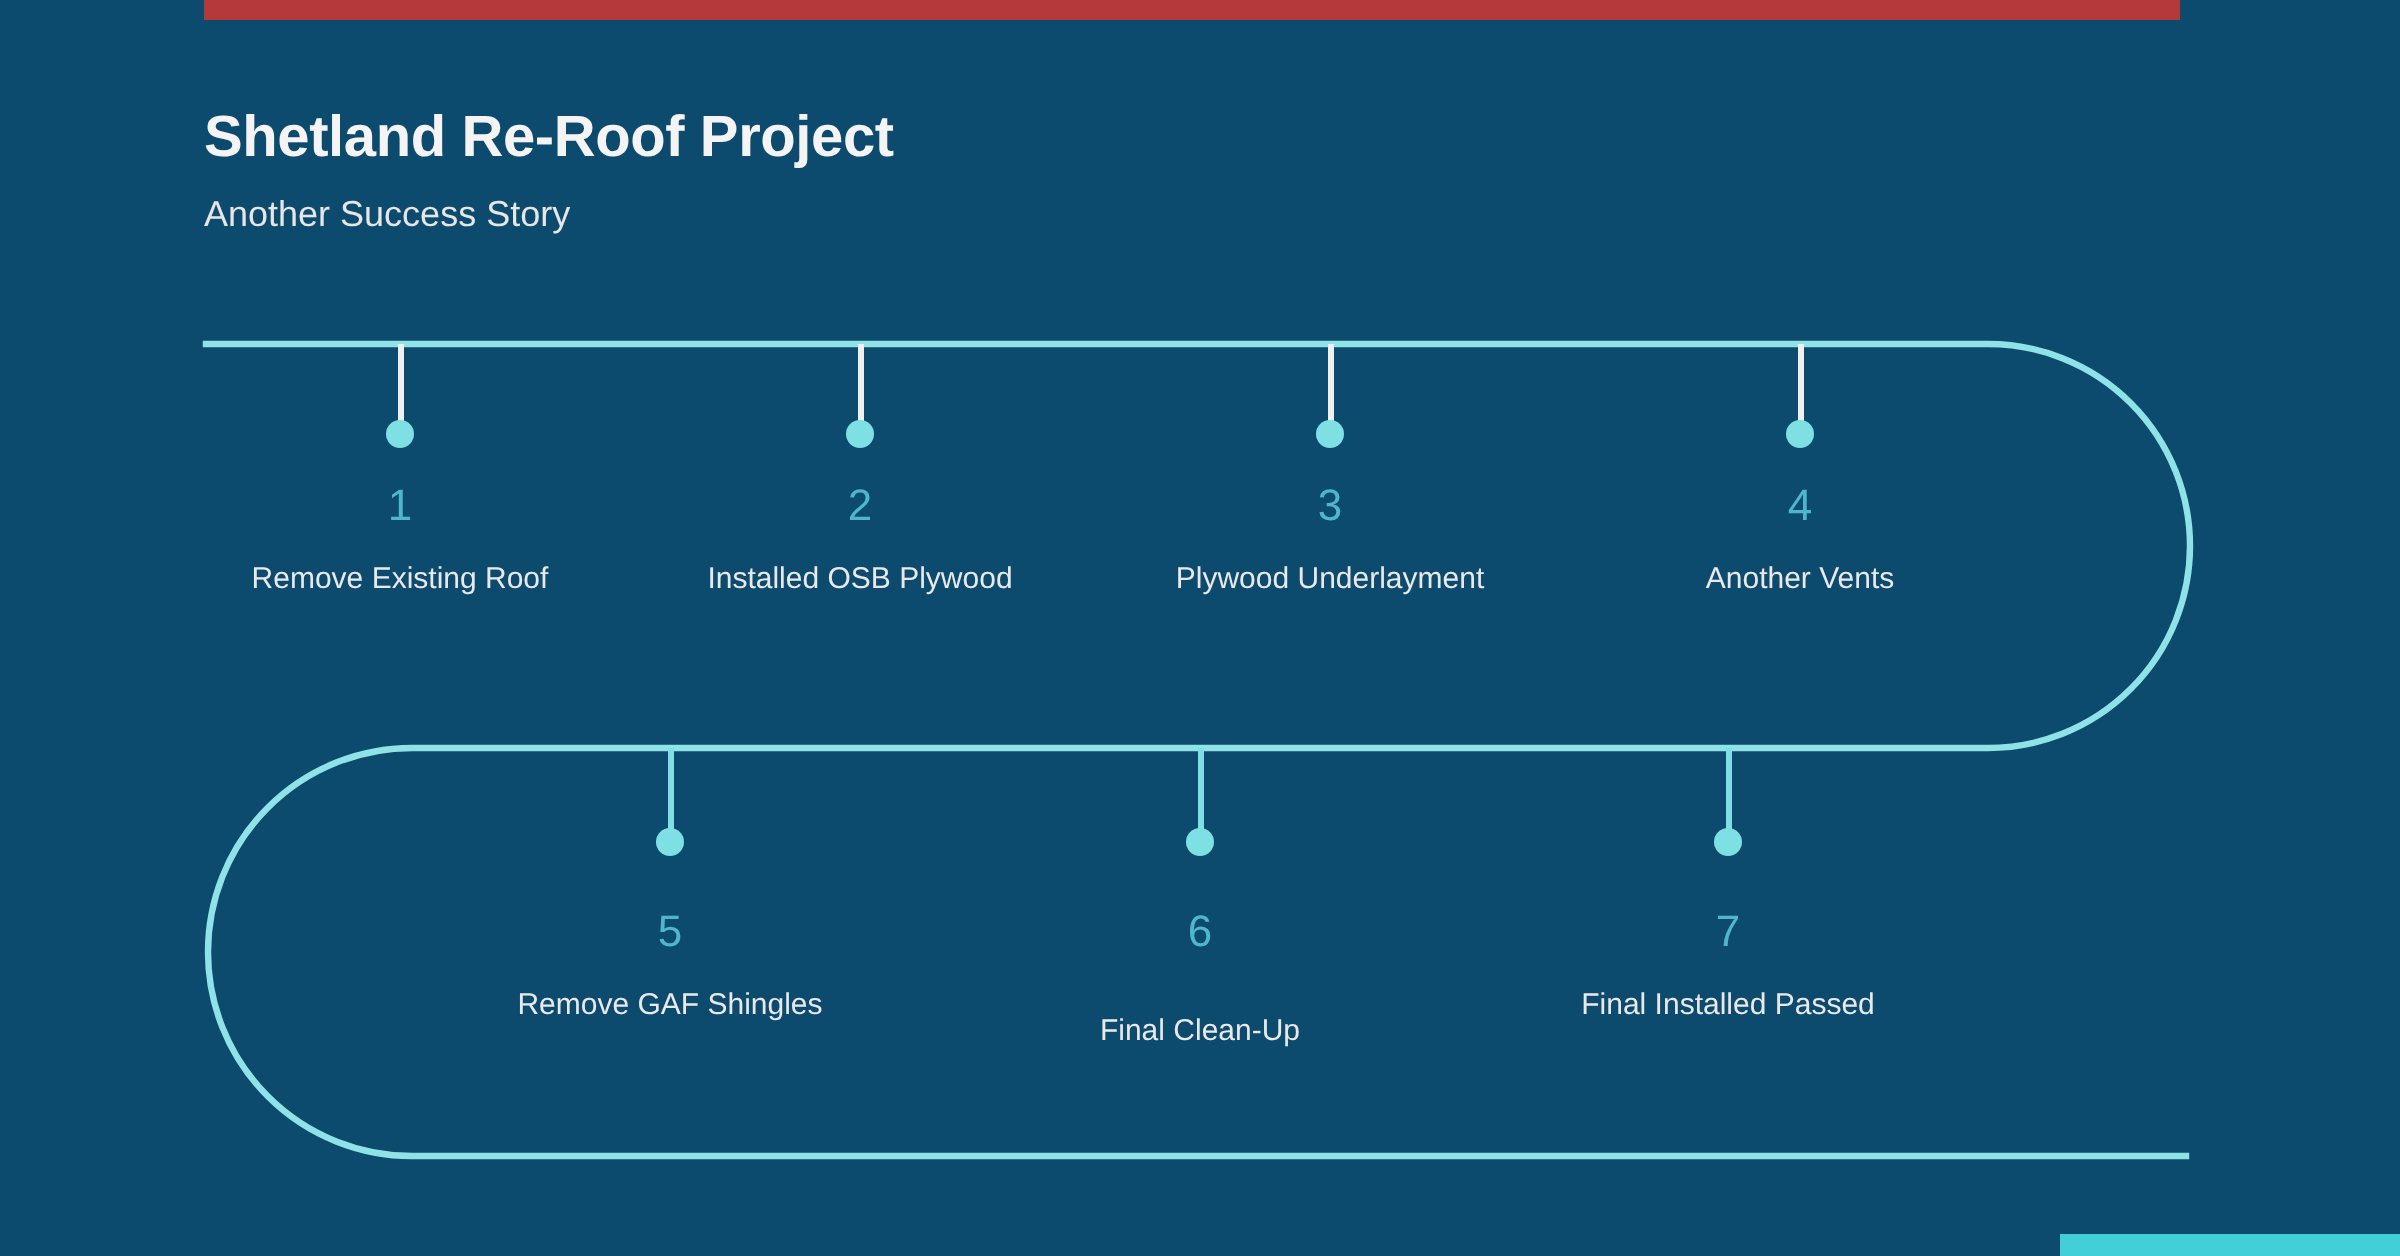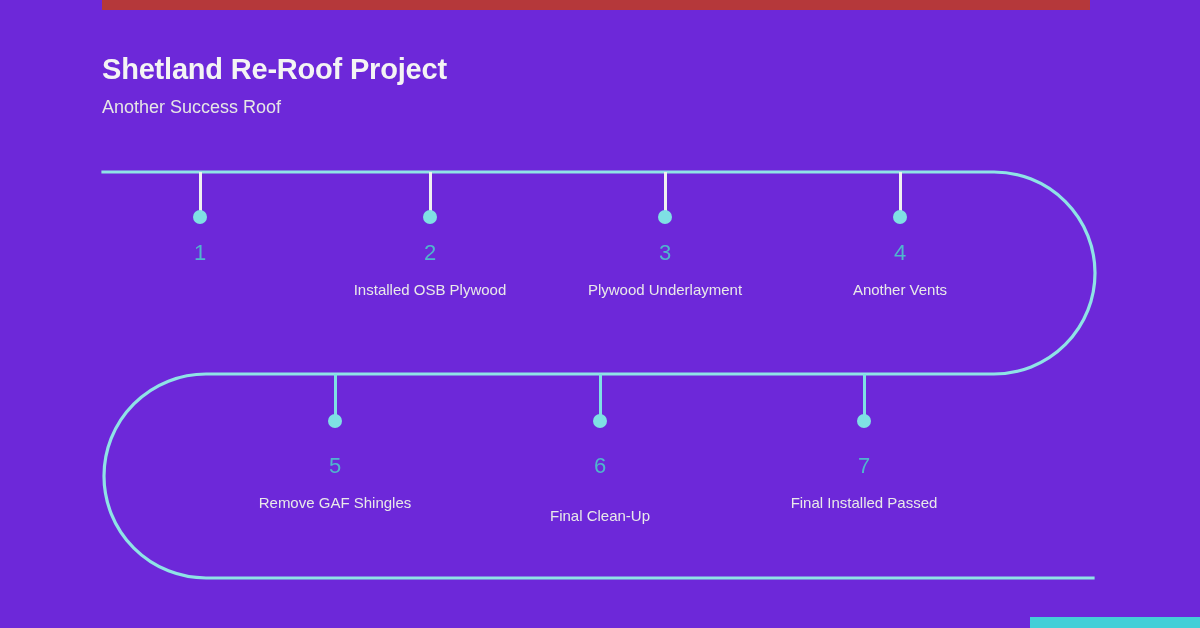--- a/index.html
+++ b/index.html
@@ -10,21 +10,21 @@
     width: 1200px;
     height: 628px;
     overflow: hidden;
     background: #1a1a1a;
     font-family: "Liberation Sans", sans-serif;
   }
   #page {
     position: relative;
     width: 1200px;
     height: 628px;
-    background: #6d28d9;
+    background: #0c4a6e;
   }
 
   
   #top-accent {
     position: absolute;
     left: 102px;
     top: 0px;
     width: 988px;
     height: 10px;
     background: #b5383a;
@@ -120,35 +120,36 @@
 </style>
 </head>
 <body>
 
 <div id="page">
 
   <div id="top-accent"></div>
 
   <div id="header">
     <h1 id="page-title">Shetland Re-Roof Project</h1>
-    <h2 id="page-subtitle">Another Success Roof</h2>
+    <h2 id="page-subtitle">Another Success Story</h2>
   </div>
 
   <svg id="snake-path" viewBox="0 0 1200 628" xmlns="http://www.w3.org/2000/svg">
     <path d="M 103 172 L 994 172
              A 101 101 0 0 1 994 374
              L 206 374
              A 102 102 0 0 0 206 578
              L 1093 578" fill="none" stroke="#8fe3e6" stroke-width="3.2" stroke-linecap="square"></path>
   </svg>
 
   <div class="milestone row1" style="left:200px; top:172px; height:130px;">
     <div class="stem" style="height:42px;"></div>
     <div class="dot" style="top:38px;"></div>
     <div class="milestone-number" style="top:70px;">1</div>
+    <div class="milestone-label" style="top:108px;">Remove Existing Roof</div>
   </div>
 
   <div class="milestone row1" style="left:430px; top:172px; height:130px;">
     <div class="stem" style="height:42px;"></div>
     <div class="dot" style="top:38px;"></div>
     <div class="milestone-number" style="top:70px;">2</div>
     <div class="milestone-label" style="top:108px;">Installed OSB Plywood</div>
   </div>
 
   <div class="milestone row1" style="left:665px; top:172px; height:130px;">

